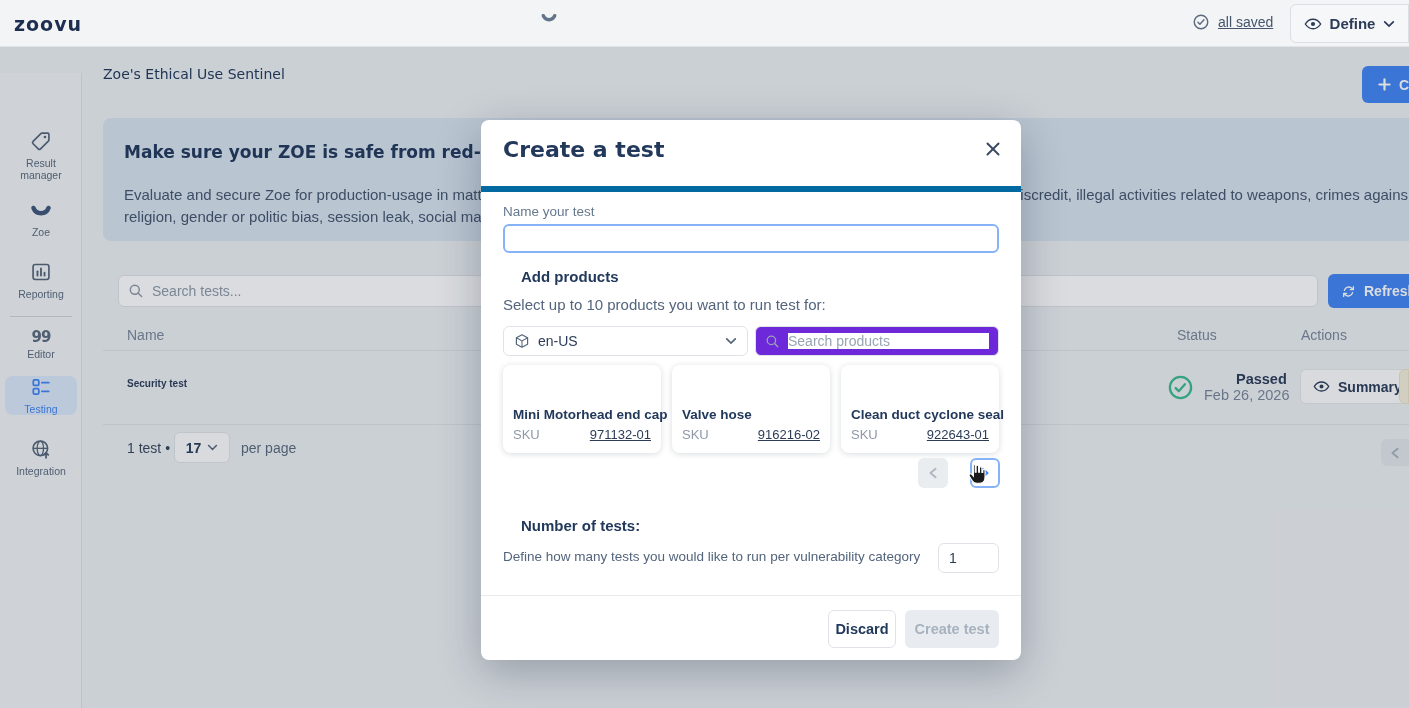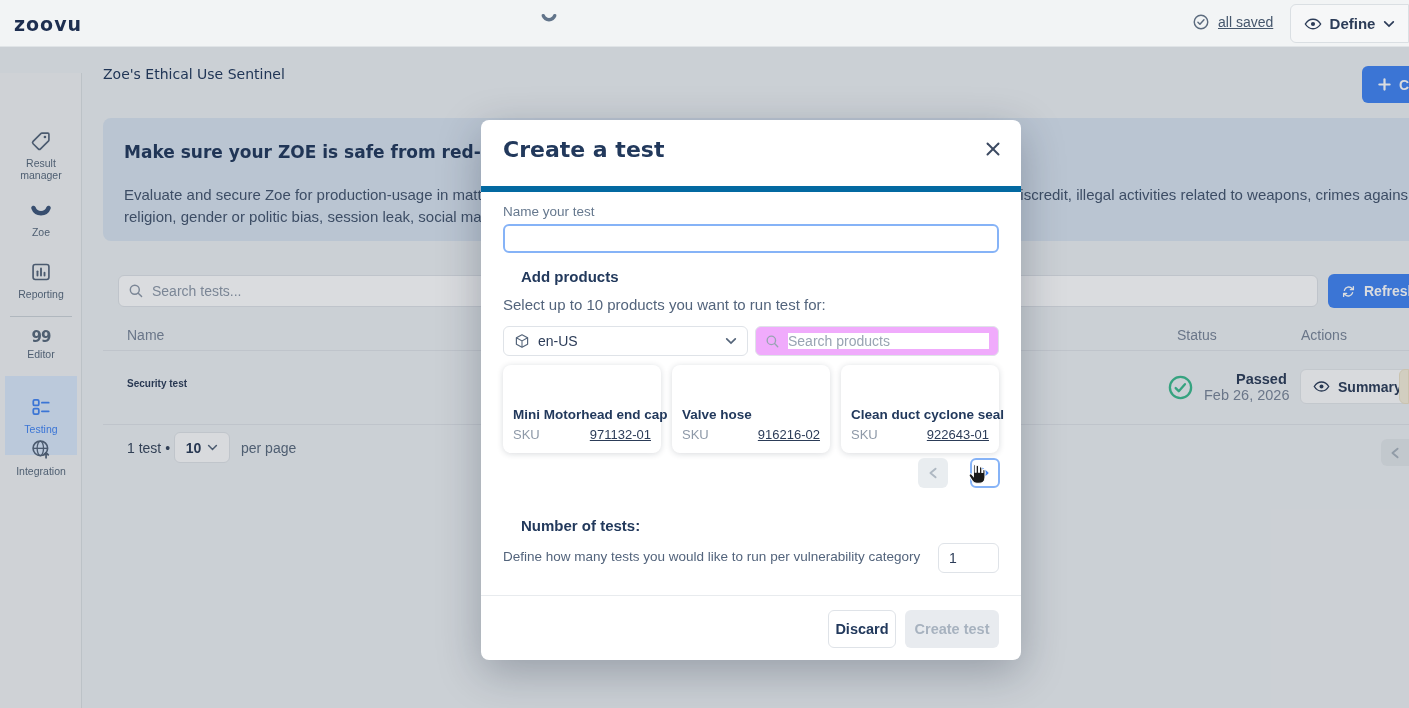--- a/index.html
+++ b/index.html
@@ -15,21 +15,21 @@
   #app-switcher .lbl { font-size:15px; font-weight:700; color:#31435f; flex:1; }
   #mini-zoe { position:absolute; left:540px; top:12px; }
   #saved { position:absolute; left:1192px; top:13px; display:flex; align-items:center; gap:8px; font-size:14px; color:#45566c; }
   #saved .txt { text-decoration:underline; }
   #preview-btn { position:absolute; left:1290px; top:4px; width:119px; height:39px; background:#f6f7f8; border:1px solid #dadfe3; border-radius:6px 0 0 6px; display:flex; align-items:center; justify-content:center; gap:8px; font-size:15px; font-weight:700; color:#2c3c58; cursor:pointer; }
 
   
   #sidebar { position:absolute; left:0; top:47px; width:82px; height:661px; background:#f2f4f5; border-right:1px solid #dce0e3; z-index:10;margin-top:26px; }
   .side-item { position:absolute; left:5px; width:72px; text-align:center; color:#5a6a7d; font-size:10.5px; line-height:12px; cursor:pointer; }
   .side-item .icn { display:flex; justify-content:center; margin-bottom:5px; }
-  .side-item.active { background:#dbe9fb; border-radius:0; color:#4285f4; padding:20px 0; }
+  .side-item.active { background:#dbe9fb; border-radius:8px; color:#4285f4; padding:0 0; }
   .side-divider { position:absolute; left:10px; top:243px; width:62px; height:1px; background:#cdd3d8; }
   .quote-glyph { font-family:"DejaVu Sans", sans-serif; font-weight:700; font-size:15px; color:#5a6a7d; letter-spacing:-1px;text-align:right; }
 
   
   #page-title { position:absolute; left:103px; top:66px; font-family:"DejaVu Sans", sans-serif; font-size:14px; font-weight:400; color:#22395c; z-index:10;}
   #create-top-btn { position:absolute; left:1362px; top:66px; height:37px; background:#4285f4; color:#fff; border:none; border-radius:6px 0 0 6px; display:flex; align-items:center; gap:8px; padding:0 16px; font-size:14px; font-weight:700; white-space:nowrap; z-index:10; cursor:pointer; }
   #banner { position:absolute; left:103px; top:118px; width:1306px; height:123px; background:#d9e4f0; border-radius:8px 0 0 8px; z-index:10; }
   #banner h2 { position:absolute; left:21px; top:24px; font-family:"DejaVu Sans", sans-serif; font-size:17px; font-weight:700; color:#22395c; }
   #banner .b-line { position:absolute; font-size:15px; color:#44556e; white-space:nowrap; }
   #b1a { left:21px; top:68px; }
@@ -61,21 +61,21 @@
   #modal { position:absolute; left:481px; top:120px; width:540px; height:540px; background:#fff; border-radius:8px; box-shadow:0 12px 44px rgba(15,25,45,0.28); z-index:150; }
   #modal-header { position:relative; height:72px; border-bottom:6px solid #0369a1; }
   #modal-title { position:absolute; left:22px; top:17px; font-family:"DejaVu Sans", sans-serif; font-size:22px; font-weight:700; color:#22395c; }
   #modal-close { position:absolute; right:20px; top:21px; cursor:pointer; }
   .m-label { position:absolute; left:22px; font-size:13.5px; color:#66788e; }
   #name-input { position:absolute; left:22px; top:104px; width:496px; height:29px; border:2px solid #86b3f7; border-radius:6px; outline:none; padding:0 10px; font-size:14px; color:#2c3c58; font-family:"Liberation Sans",sans-serif; }
   .m-h { position:absolute; left:22px; font-size:15px; font-weight:700; color:#22395c;margin-left:18px; }
   .m-p { position:absolute; left:22px; font-size:15px; color:#53647c; }
   #locale-select { position:absolute; left:22px; top:206px; width:245px; height:30px; border:1px solid #dfe3e8; border-radius:6px; display:flex; align-items:center; gap:8px; padding:0 10px; font-size:14px; color:#2c3c58; cursor:pointer; background:#fff; }
   #locale-select .grow { flex:1; }
-  #product-search { position:absolute; left:274px; top:206px; width:244px; height:30px; border:1px solid #dfe3e8; border-radius:6px; display:flex; align-items:center; gap:8px; padding:0 9px; background:#f0abfc; }
+  #product-search { position:absolute; left:274px; top:206px; width:244px; height:30px; border:1px solid #dfe3e8; border-radius:6px; display:flex; align-items:center; gap:8px; padding:0 9px; background:#6d28d9; }
   #product-search input { border:none; outline:none; flex:1; width:100%; font-size:14px; color:#2c3c58; font-family:"Liberation Sans",sans-serif; }
   #product-search input::placeholder { color:#98a4b3; }
   .p-card { position:absolute; top:245px; width:158px; height:88px; background:#fff; border-radius:8px; box-shadow:0 1px 6px rgba(20,30,50,0.16); padding:10px; cursor:pointer; }
   .p-card .p-img { height:32px; }
   .p-card .p-name { font-size:13.5px; font-weight:700; color:#22395c; white-space:nowrap; }
   .p-card .p-sku { display:flex; justify-content:space-between; margin-top:5px; font-size:13px; }
   .p-card .p-sku .k { color:#8e99a8; }
   .p-card .p-sku .v { color:#2c3c58;text-decoration:underline; }
   .pg-btn { position:absolute; top:338px; width:30px; height:30px; border-radius:6px; display:flex; align-items:center; justify-content:center; }
   #pg-prev { left:437px; background:#e9edf0; }
@@ -248,21 +248,21 @@
         <path d="M1.5 7s3.2-5.3 8.5-5.3S18.5 7 18.5 7s-3.2 5.3-8.5 5.3S1.5 7 1.5 7z" fill="none" stroke="#2c3c58" stroke-width="1.6"></path>
         <circle cx="10" cy="7" r="2.3" fill="#2c3c58"></circle>
       </svg>
   </span>
   <span>Summary</span>
 </div>
 <div id="row-extra-btn"></div>
 
 <div id="count-label">1 test •</div>
 <div id="page-size">
-  <span>10</span>
+  <span>17</span>
   <span>
     <svg width="11" height="7" viewBox="0 0 14 9">
         <polyline points="2,2 7,7 12,2" fill="none" stroke="#55657a" stroke-width="2" stroke-linecap="round"></polyline>
       </svg>
   </span>
 </div>
 <div id="per-page">per page</div>
 
 <div id="table-prev-btn">
   <svg width="10" height="12" viewBox="0 0 10 14">

